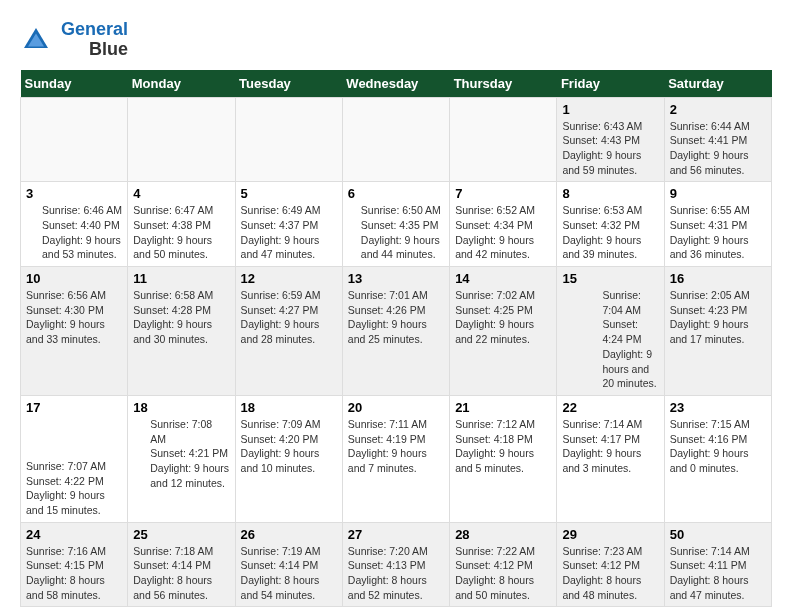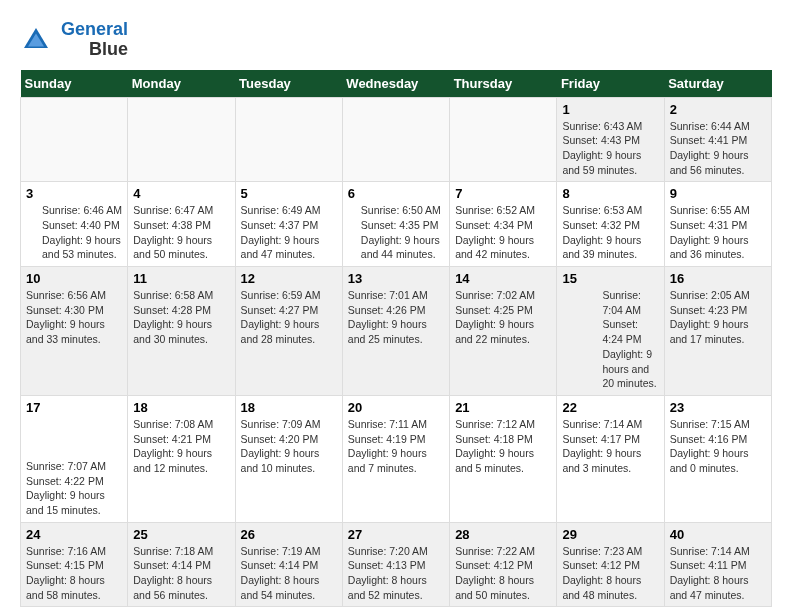--- a/index.html
+++ b/index.html
@@ -226,21 +226,21 @@
       </tr>
       <tr>
         <td>
           <span class="day-number">17</span>
           <div class="day-info" style="white-space: pre-line; margin-top: 44px;">Sunrise: 7:07 AM
 Sunset: 4:22 PM
 Daylight: 9 hours and 15 minutes.</div>
         </td>
         <td>
           <span class="day-number">18</span>
-          <div class="day-info" style="white-space: pre-line;">Sunrise: 7:08 AM
+          <div class="day-info" style="white-space: pre-line; margin-left: 17px;">Sunrise: 7:08 AM
 Sunset: 4:21 PM
 Daylight: 9 hours and 12 minutes.</div>
         </td>
         <td>
           <span class="day-number">18</span>
           <div class="day-info" style="white-space: pre-line;">Sunrise: 7:09 AM
 Sunset: 4:20 PM
 Daylight: 9 hours and 10 minutes.</div>
         </td>
         <td>
@@ -299,20 +299,20 @@
 Sunset: 4:12 PM
 Daylight: 8 hours and 50 minutes.</div>
         </td>
         <td>
           <span class="day-number">29</span>
           <div class="day-info" style="white-space: pre-line;">Sunrise: 7:23 AM
 Sunset: 4:12 PM
 Daylight: 8 hours and 48 minutes.</div>
         </td>
         <td>
-          <span class="day-number">40</span>
+          <span class="day-number">50</span>
           <div class="day-info" style="white-space: pre-line;">Sunrise: 7:14 AM
 Sunset: 4:11 PM
 Daylight: 8 hours and 47 minutes.</div>
         </td>
       </tr>
     </tbody>
 </table>
 
 </body></html>

